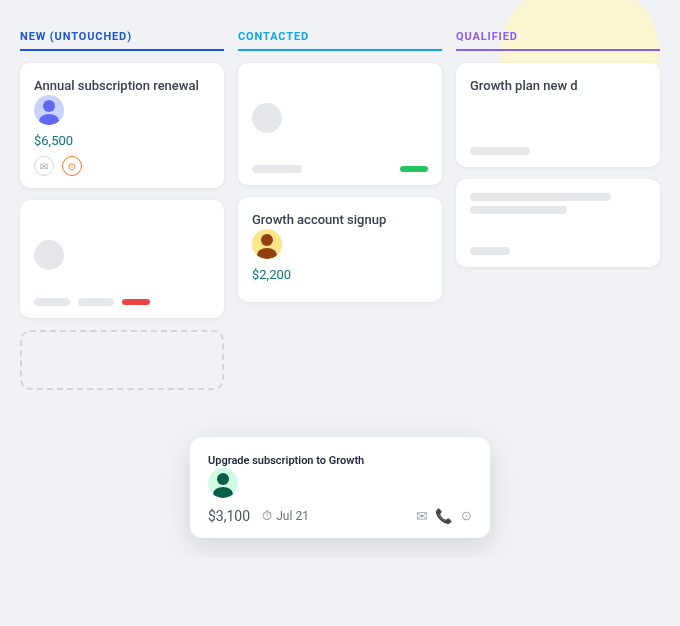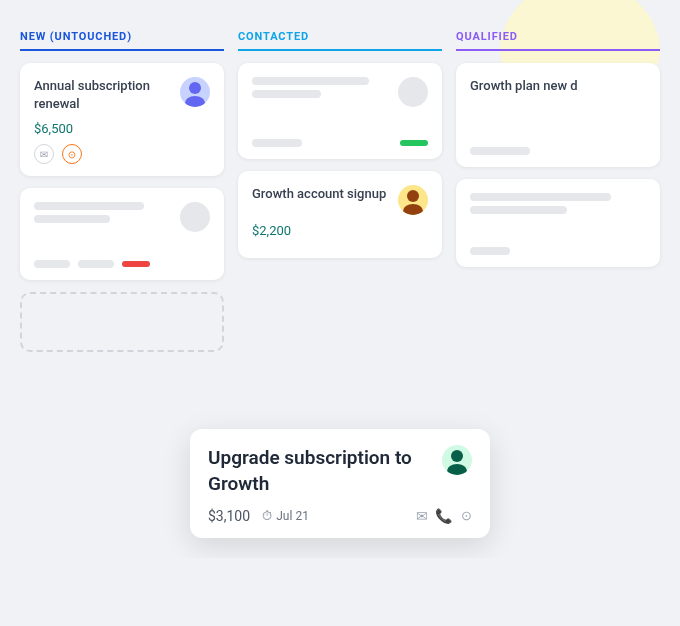--- a/index.html
+++ b/index.html
@@ -79,20 +79,21 @@
       margin-bottom: 12px;
       box-shadow: 0 1px 4px rgba(0,0,0,0.07);
       position: relative;
     }
 
     .card-top {
       display: flex;
       justify-content: space-between;
       align-items: flex-start;
       margin-bottom: 8px;
+      flex-direction: column;
     }
 
     .card-title {
       font-size: 13px;
       font-weight: 500;
       color: #374151;
       line-height: 1.4;
       flex: 1;
       margin-right: 8px;
     }
@@ -190,21 +191,21 @@
       padding: 16px 18px 14px 18px;
       box-shadow: 0 8px 30px rgba(0,0,0,0.12);
       z-index: 10;
     }
 
     .floating-card .card-top {
       margin-bottom: 6px;
     }
 
     .floating-card .card-title {
-      font-size: 19px;
+      font-size: 11px;
       font-weight: 600;
       color: #1f2937;
     }
 
     .floating-card .card-amount {
       font-size: 14px;
       color: #4b5563;
       margin-bottom: 0;
       text-align: right;
     }

